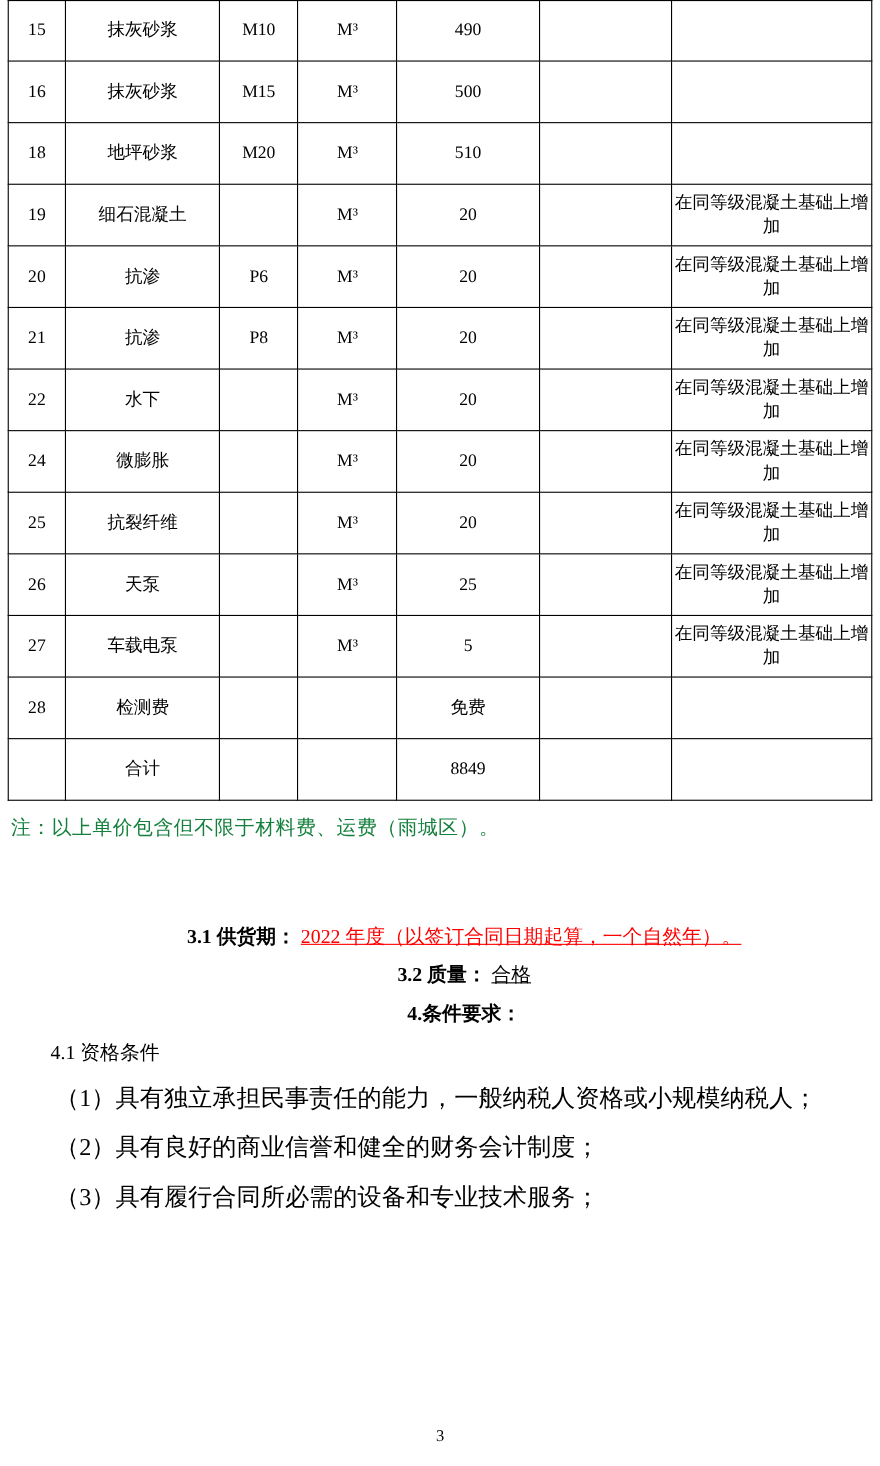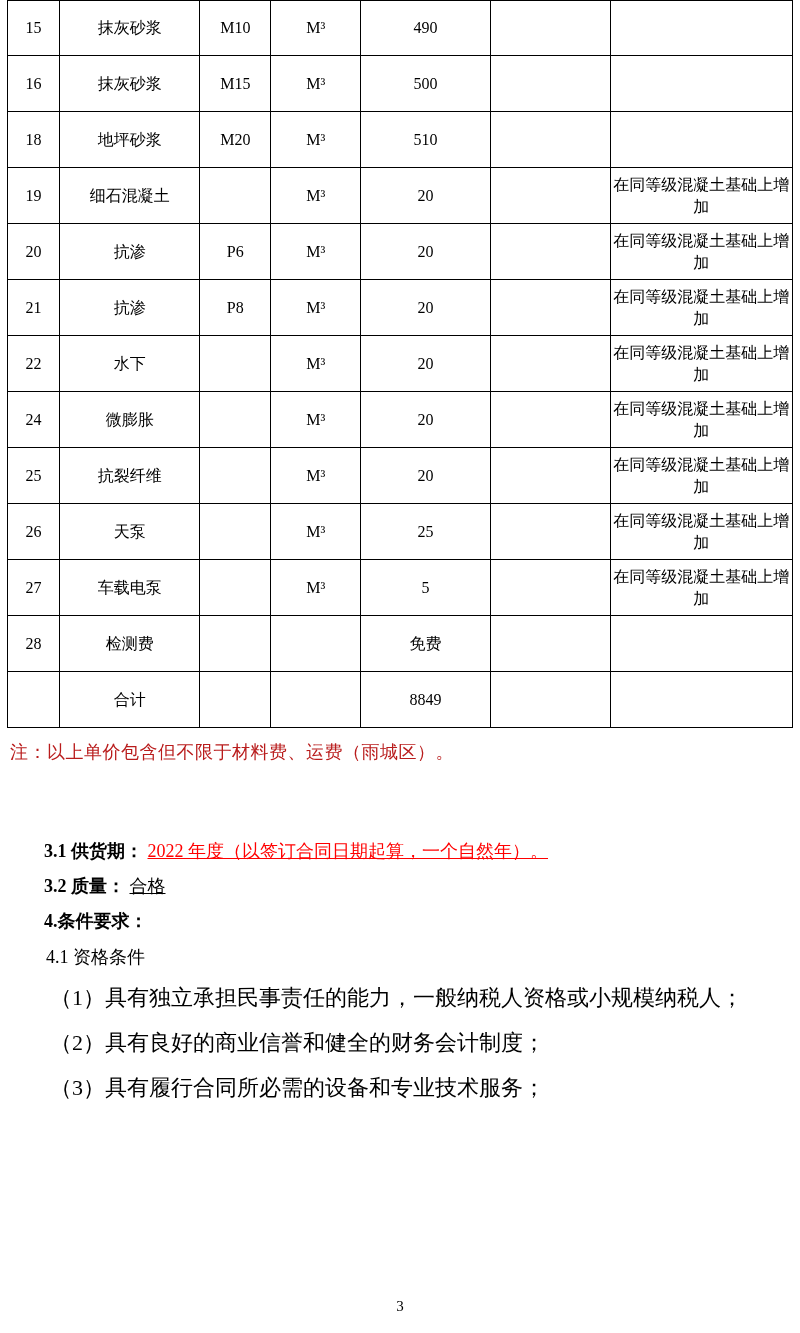--- a/index.html
+++ b/index.html
@@ -49,38 +49,38 @@
   .note-cell {
     padding-left: 6px;
     padding-right: 6px;
     margin-left: 23px;
   }
   
   tr.first-row td { height: 55px; }
 
   
   .red-note {
-    color: #b91c1c;
+    color: #15803d;
     font-size: 18px;
     margin: 12px 0 0 10px;
     letter-spacing: 0.5px;
     font-family: Liberation Sans, sans-serif;
   }
 
   
   .body-block {
     margin-top: 70px;
     padding-left: 44px;
   }
   .line {
     font-size: 18px;
     line-height: 1.95;
     font-family: "Liberation Serif", "DejaVu Serif", serif;
   }
-  .line.bold { font-weight: bold; }
+  .line.bold { font-weight: bold; text-align: center; }
   .red-underline {
     color: #ff0000;
     text-decoration: underline;
     font-weight: normal;
   }
   .black-underline {
     text-decoration: underline;
     font-weight: normal;
   }
   .sub-line {

